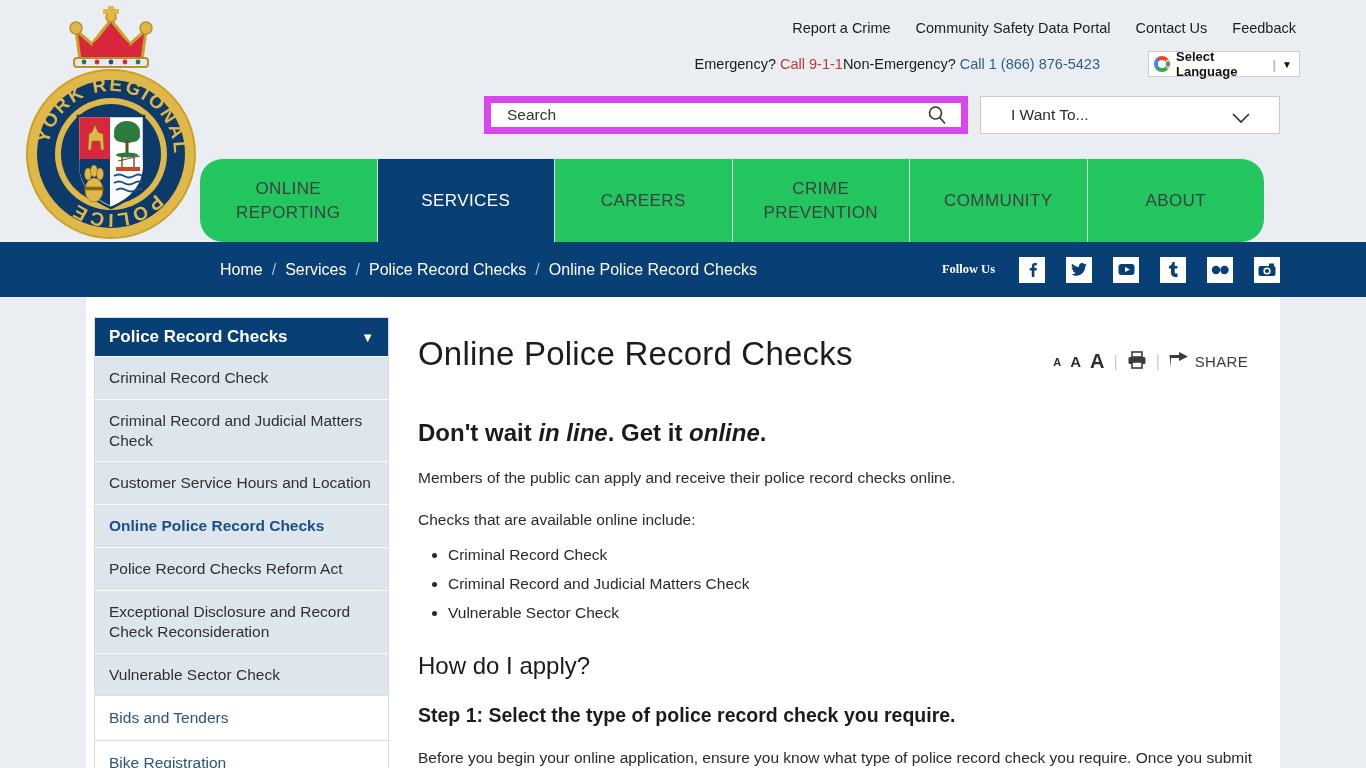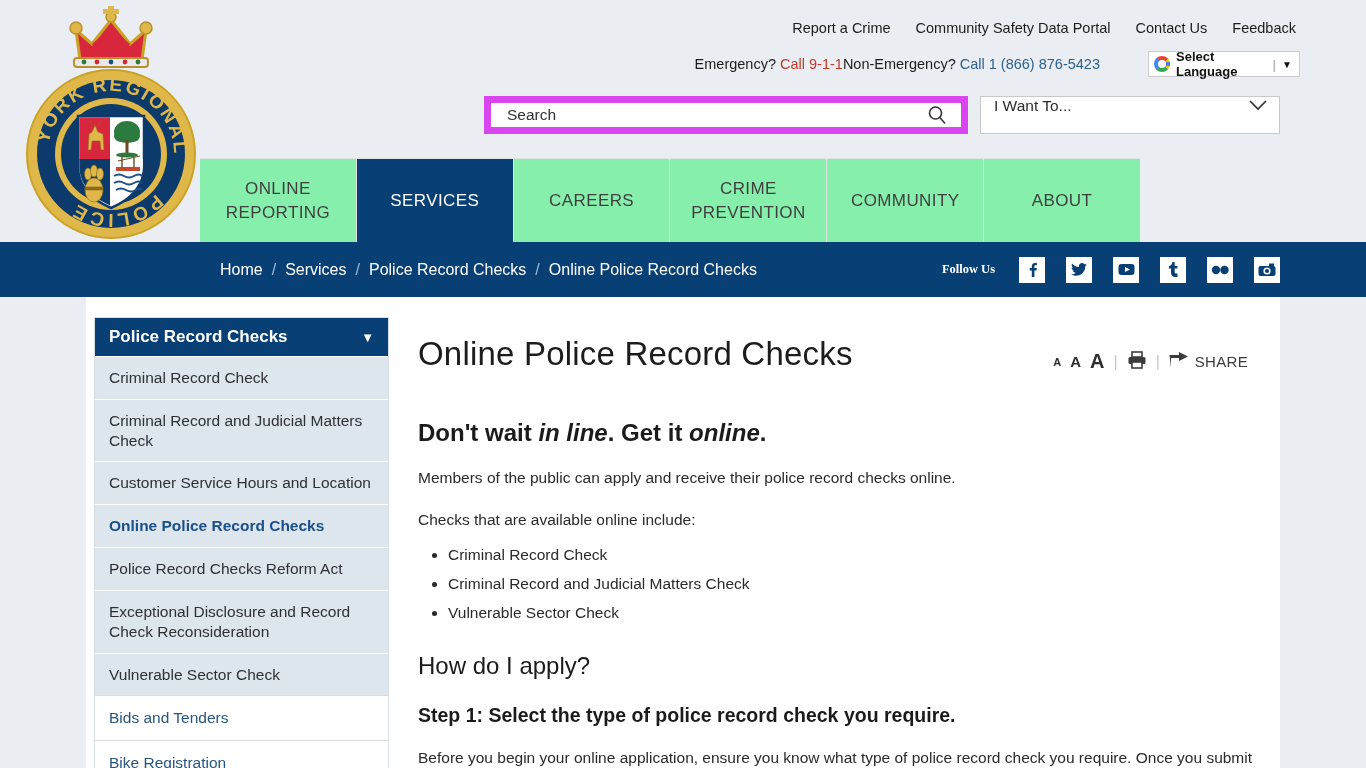--- a/index.html
+++ b/index.html
@@ -77,40 +77,41 @@
     font-family: "Liberation Sans", sans-serif;
     font-size: 15.5px; color: #2b2b2b; background: transparent;
   }
   .search-box input::placeholder { color: #333; opacity: 1; }
   .search-icon { width: 20px; height: 20px; }
 
   .iwant-box {
     position: absolute; top: 96px; left: 980px;
     width: 300px; height: 38px;
     background: #fff; border: 1px solid #c9c9c9;
-    display: flex; align-items: flex-start; justify-content: space-between;
-    padding: 0 13px;
+    display: flex; align-items: center; justify-content: space-between;
+    padding: 0 30px;
     font-size: 15.5px; color: #2b2b2b;
   }
   .chev { width: 18px; height: 11px; }
 
   
   .badge {
     position: absolute; top: 4px; left: 22px;
     width: 178px; height: 238px;
     z-index: 20;
   }
 
   
   .mainnav {
     position: absolute; top: 158px; left: 200px;
-    width: 940px; height: 84px;
-    background: #86efac;
+    width: 1064px; height: 84px;
+    background: #22c55e;
     display: flex;
     border-top: 1px solid #e3e3e3;
+    border-radius: 23px;
   }
   .navitem {
     flex: 1; display: flex; align-items: center; justify-content: center;
     text-align: center;
     font-size: 17px; letter-spacing: 0.4px;
     color: #3f3f3f;
     border-right: 1px solid #e0e0e0;
     text-decoration: none;
     line-height: 1.4;
     padding: 0 4px;

